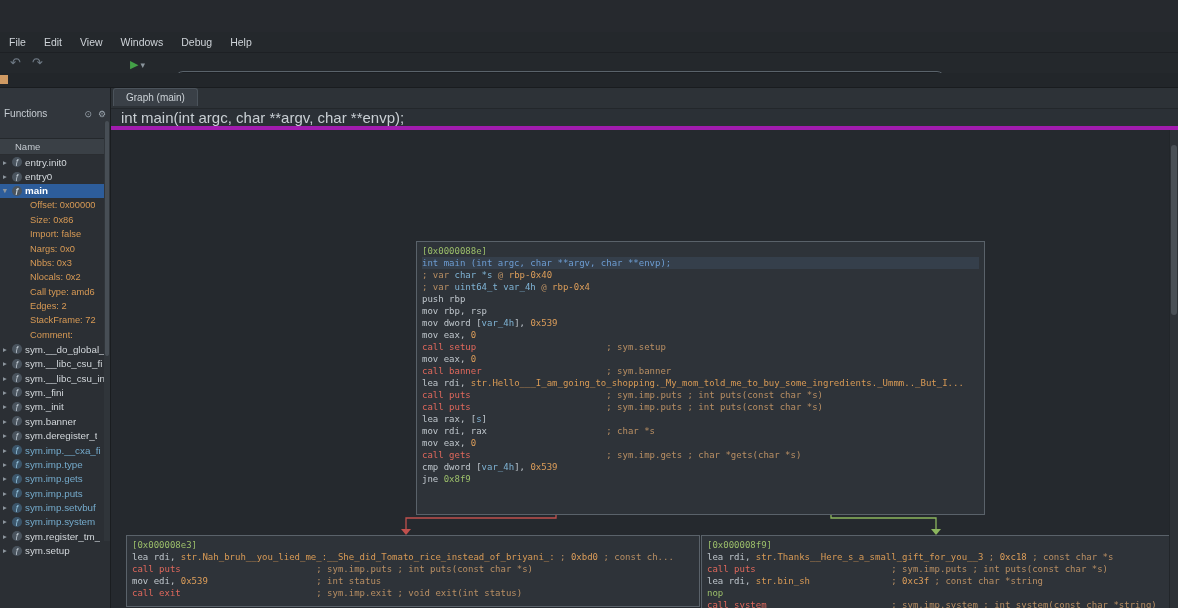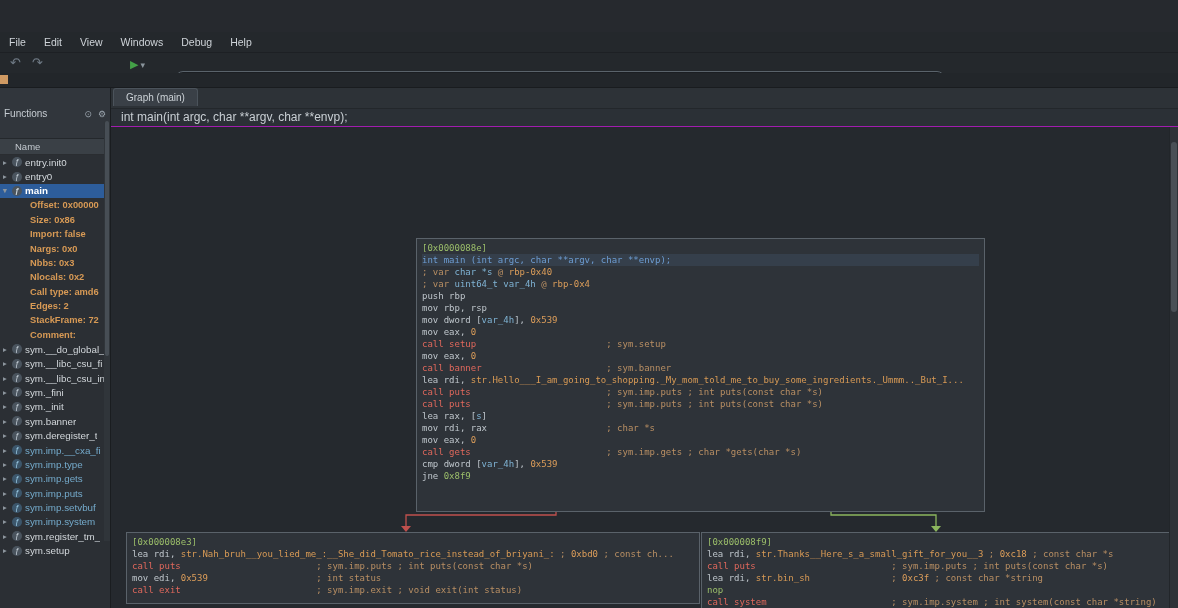--- a/index.html
+++ b/index.html
@@ -34,33 +34,33 @@
              font-size:10px;color:#c6ccd2;background:#31363c;border-bottom:1px solid #24282c}
   .side-head .icons span{font-size:9px;color:#9aa4ad;margin-left:3px;cursor:default}
   .col-head{height:15px;background:#3a4046;font-size:9.5px;color:#c3c9cf;line-height:15px;padding-left:15px;border-bottom:1px solid #2a2d31}
   .fn-list{position:relative}
   .fn-row{display:flex;align-items:center;height:14.4px;font-size:9.8px;color:#d2d7db;padding-left:3px;white-space:nowrap;overflow:hidden;cursor:default}
   .fn-row .tw{width:9px;font-size:7.5px;color:#8c959d;flex:none}
   .fn-row .fi{flex:none;width:10px;height:10px;border-radius:50%;background:#4a545e;color:#ccd6de;font-size:8px;font-style:italic;
               display:flex;align-items:center;justify-content:center;margin-right:3px;line-height:10px}
   .fn-row .lbl{overflow:hidden;text-overflow:clip}
   .fn-row.selected{background:var(--sel,#2d5d9b);color:#ffffff;font-weight:bold}
-  .fn-row.detail{padding-left:30px;color:var(--detail,#d89a55);font-weight:bold;font-size:9.3px}
+  .fn-row.detail{padding-left:30px;color:var(--detail,#d89a55);font-weight:normal;font-size:9.3px}
   .fn-row.import .lbl{color:var(--import,#74aacb)}
   .fn-row.import .fi{background:#3c566b;color:#9fd0ea}
   .side-scroll{position:absolute;right:0;top:33px;width:6px;height:420px;background:#30353a}
   .side-scroll .thumb{position:absolute;left:1px;top:0;width:4px;height:235px;background:#474e55;border-radius:2px}
 
   
   .mainpanel{flex:1;display:flex;flex-direction:column;min-width:0}
   .tabbar{height:20px;background:#2d3237;display:flex;align-items:flex-start;padding-left:2px;border-bottom:1px solid #23272b;flex:none}
   .tab{height:17px;line-height:17px;padding:0 12px;background:#3a4047;color:#ccd2d7;font-size:10px;
        border:1px solid #4b535b;border-bottom:none;border-radius:3px 3px 0 0;cursor:default}
-  .sigbar{height:17px;line-height:17px;background:#2b3036;color:#c9cfd4;font-size:12px;padding-left:10px;
-          border-bottom:1px solid #a21caf;flex:none}
+  .sigbar{height:17px;line-height:17px;background:#2b3036;color:#c9cfd4;font-size:15px;padding-left:10px;
+          border-bottom:4px solid #a21caf;flex:none}
   .graph{flex:1;position:relative;background:#25292e;overflow:hidden}
   .edges{position:absolute;left:0;top:0;pointer-events:none}
   .edges .ef{stroke:var(--edge_false,#c0504d);fill:none;stroke-width:1.3}
   .edges .et{stroke:var(--edge_true,#8cb65e);fill:none;stroke-width:1.3}
   .edges .af{fill:var(--edge_false,#c0504d)}
   .edges .at{fill:var(--edge_true,#8cb65e)}
 
   .block{position:absolute;background:var(--block,#2e3339);border:1px solid #5a626a;padding:3px 5px;
          font-family:"DejaVu Sans Mono",monospace;font-size:9px;line-height:12px;color:var(--text,#bfc6cc);overflow:hidden}
   #bb1{left:305px;top:111px;width:557px;height:266px}

